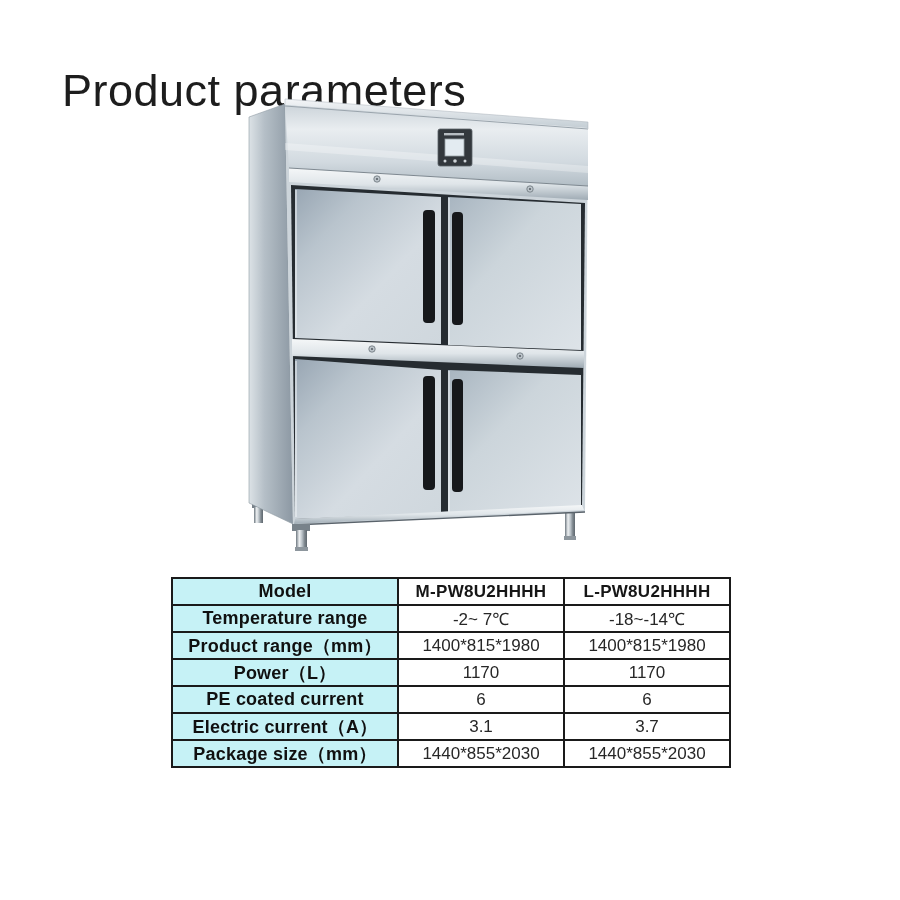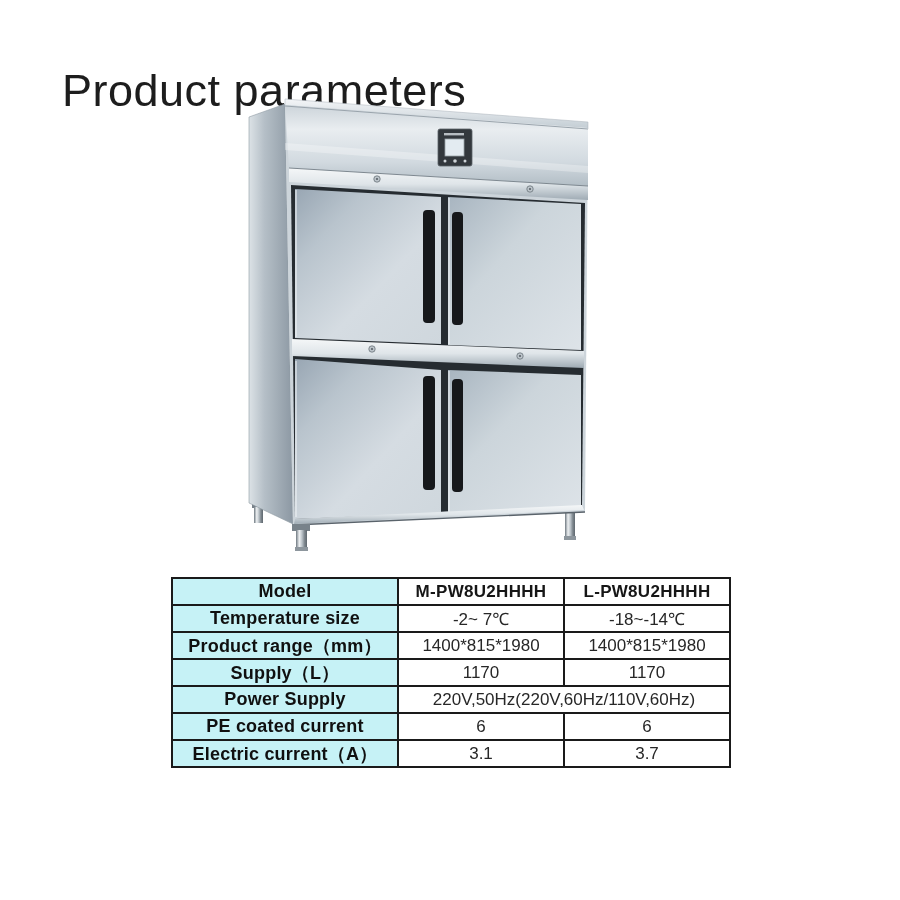--- a/index.html
+++ b/index.html
@@ -167,42 +167,43 @@
       <col style="width:166px">
       <col style="width:166px">
     </colgroup>
   <tbody>
       <tr>
     <th class="lbl">Model</th>
     <th class="hdr">M-PW8U2HHHH</th>
     <th class="hdr">L-PW8U2HHHH</th>
   </tr>
   <tr>
-    <td class="lbl">Temperature size</td>
+    <td class="lbl">Temperature range</td>
     <td class="val">-2~ 7℃</td>
     <td class="val">-18~-14℃</td>
   </tr>
   <tr>
     <td class="lbl">Product range（mm）</td>
     <td class="val">1400*815*1980</td>
     <td class="val">1400*815*1980</td>
   </tr>
   <tr>
-    <td class="lbl">Supply（L）</td>
+    <td class="lbl">Power（L）</td>
     <td class="val">1170</td>
     <td class="val">1170</td>
-  </tr>
-  <tr>
-    <td class="lbl">Power Supply</td>
-    <td class="val" colspan="2">220V,50Hz(220V,60Hz/110V,60Hz)</td>
   </tr>
   <tr>
     <td class="lbl">PE coated current</td>
     <td class="val">6</td>
     <td class="val">6</td>
   </tr>
   <tr>
     <td class="lbl">Electric current（A）</td>
     <td class="val">3.1</td>
     <td class="val">3.7</td>
   </tr>
+  <tr>
+    <td class="lbl">Package size（mm）</td>
+    <td class="val">1440*855*2030</td>
+    <td class="val">1440*855*2030</td>
+  </tr>
 </tbody>
   </table>
 
 </body></html>

